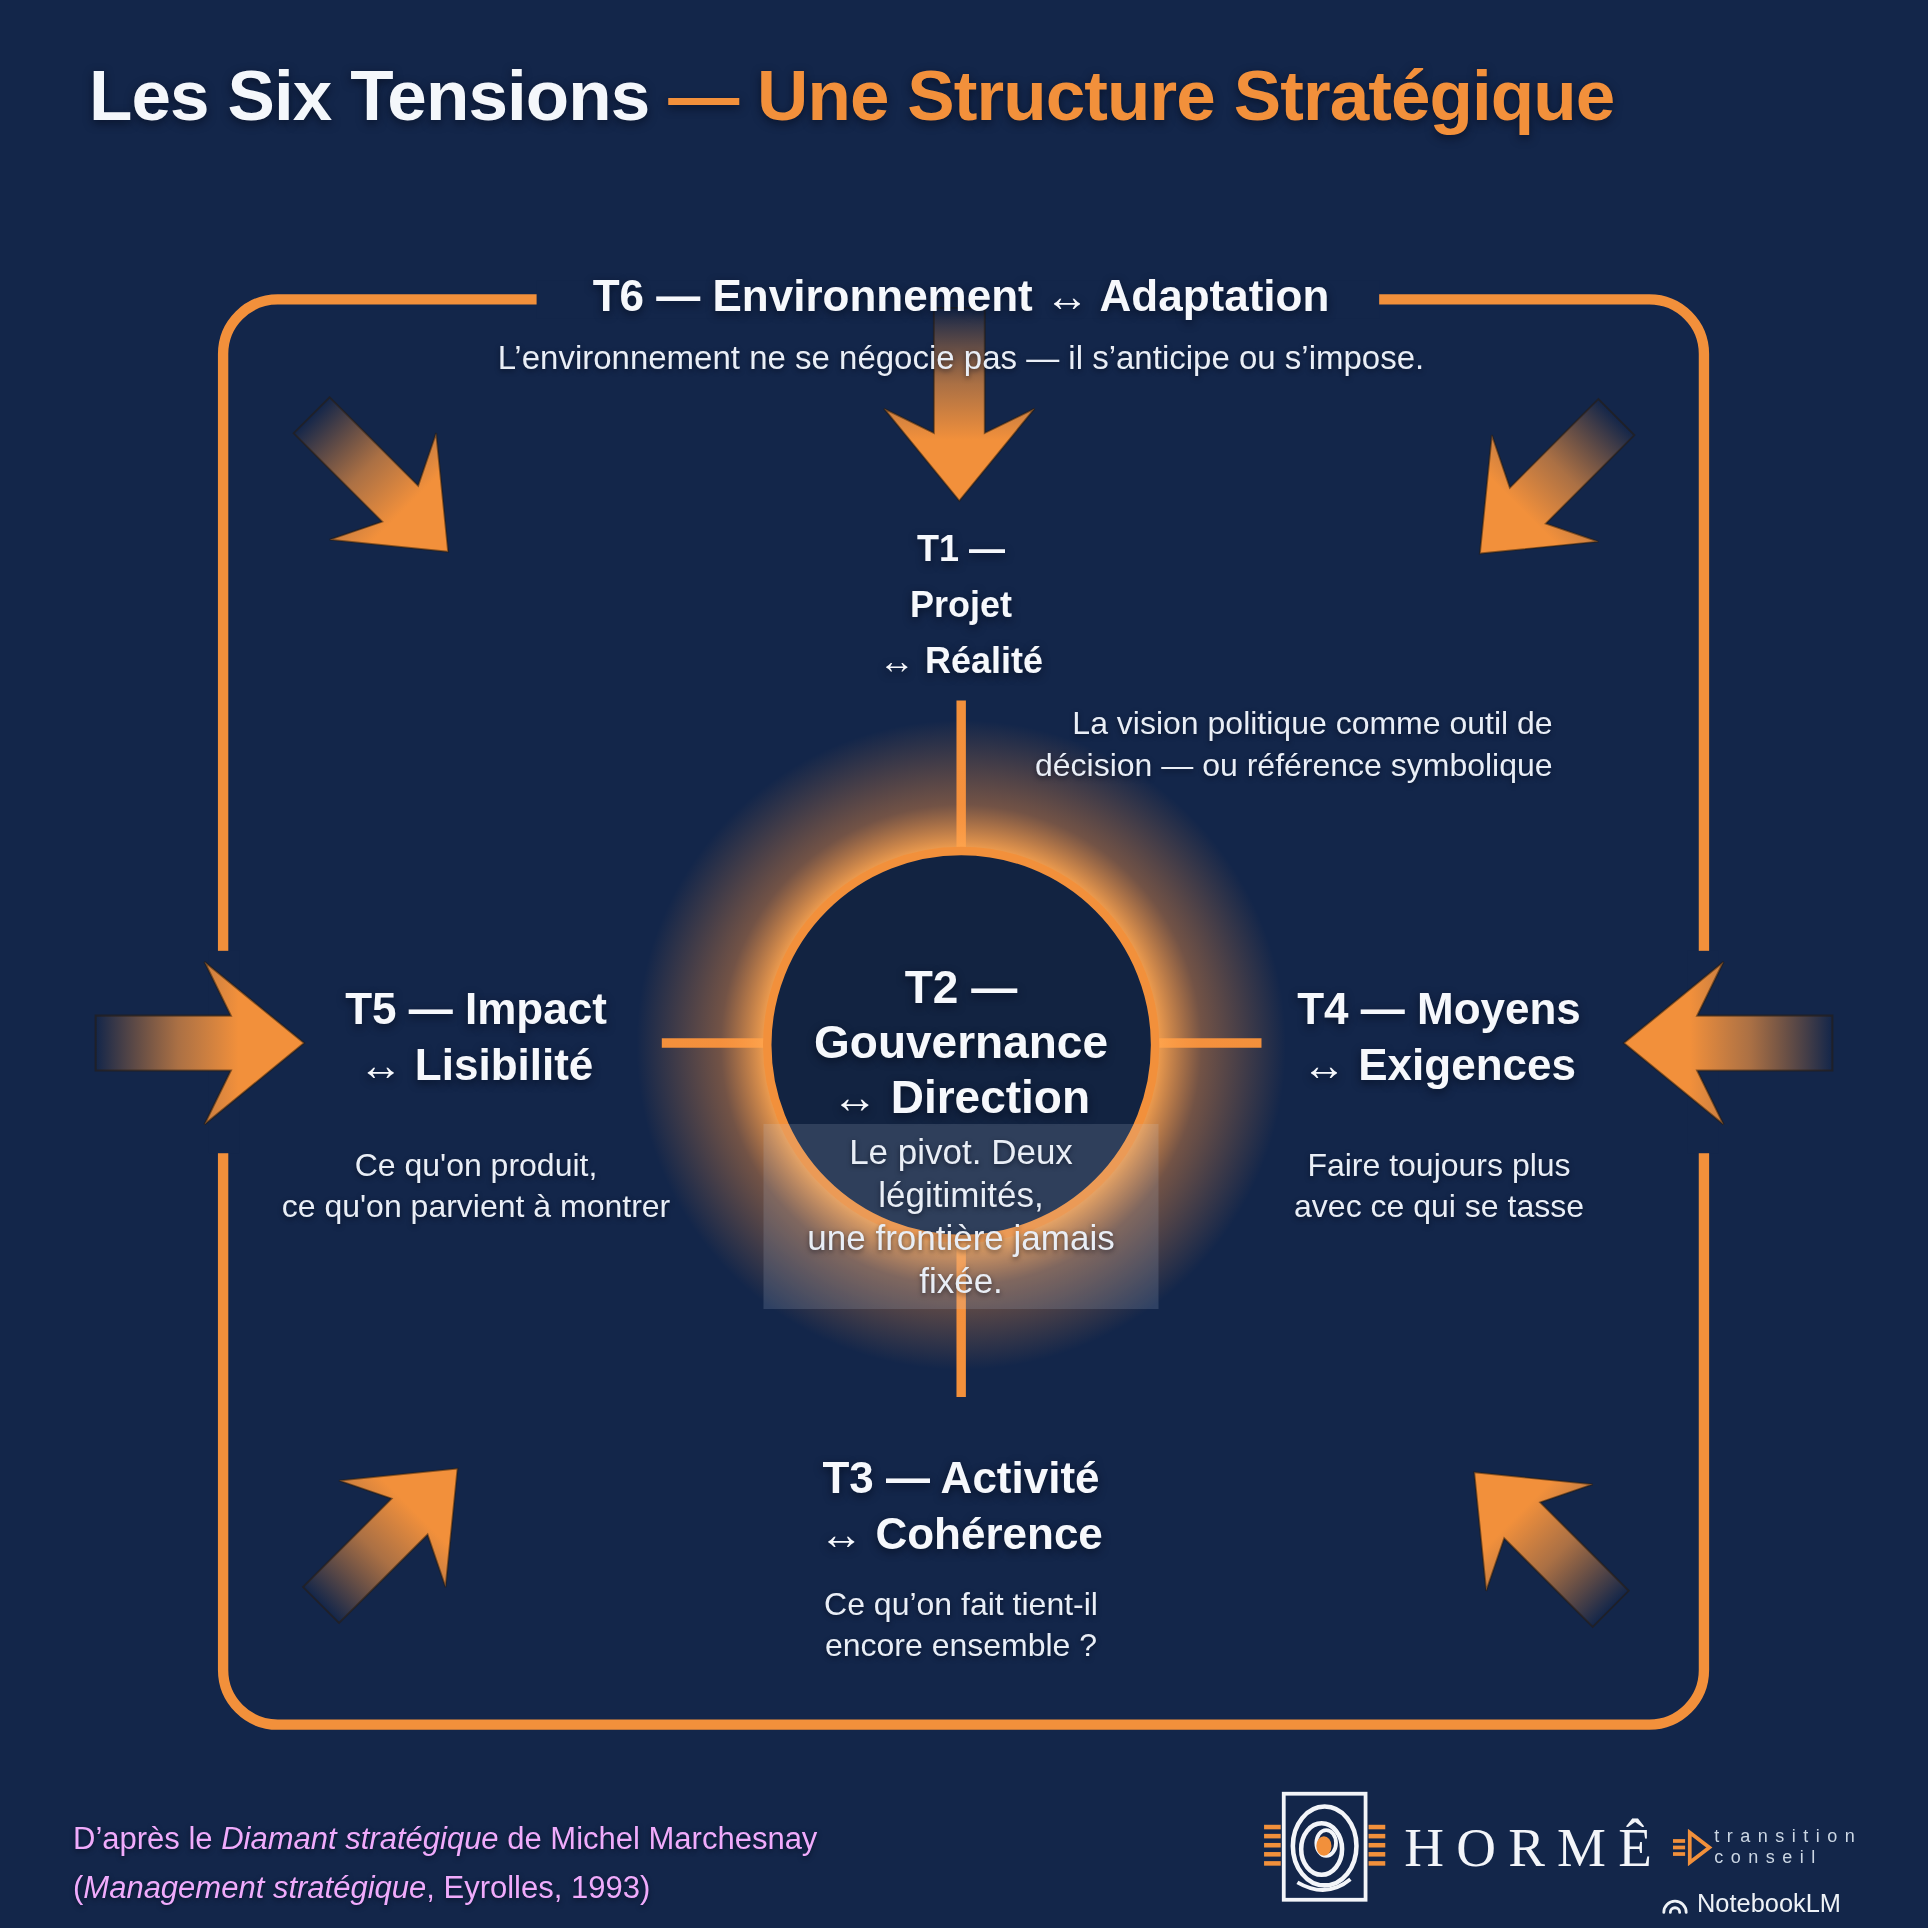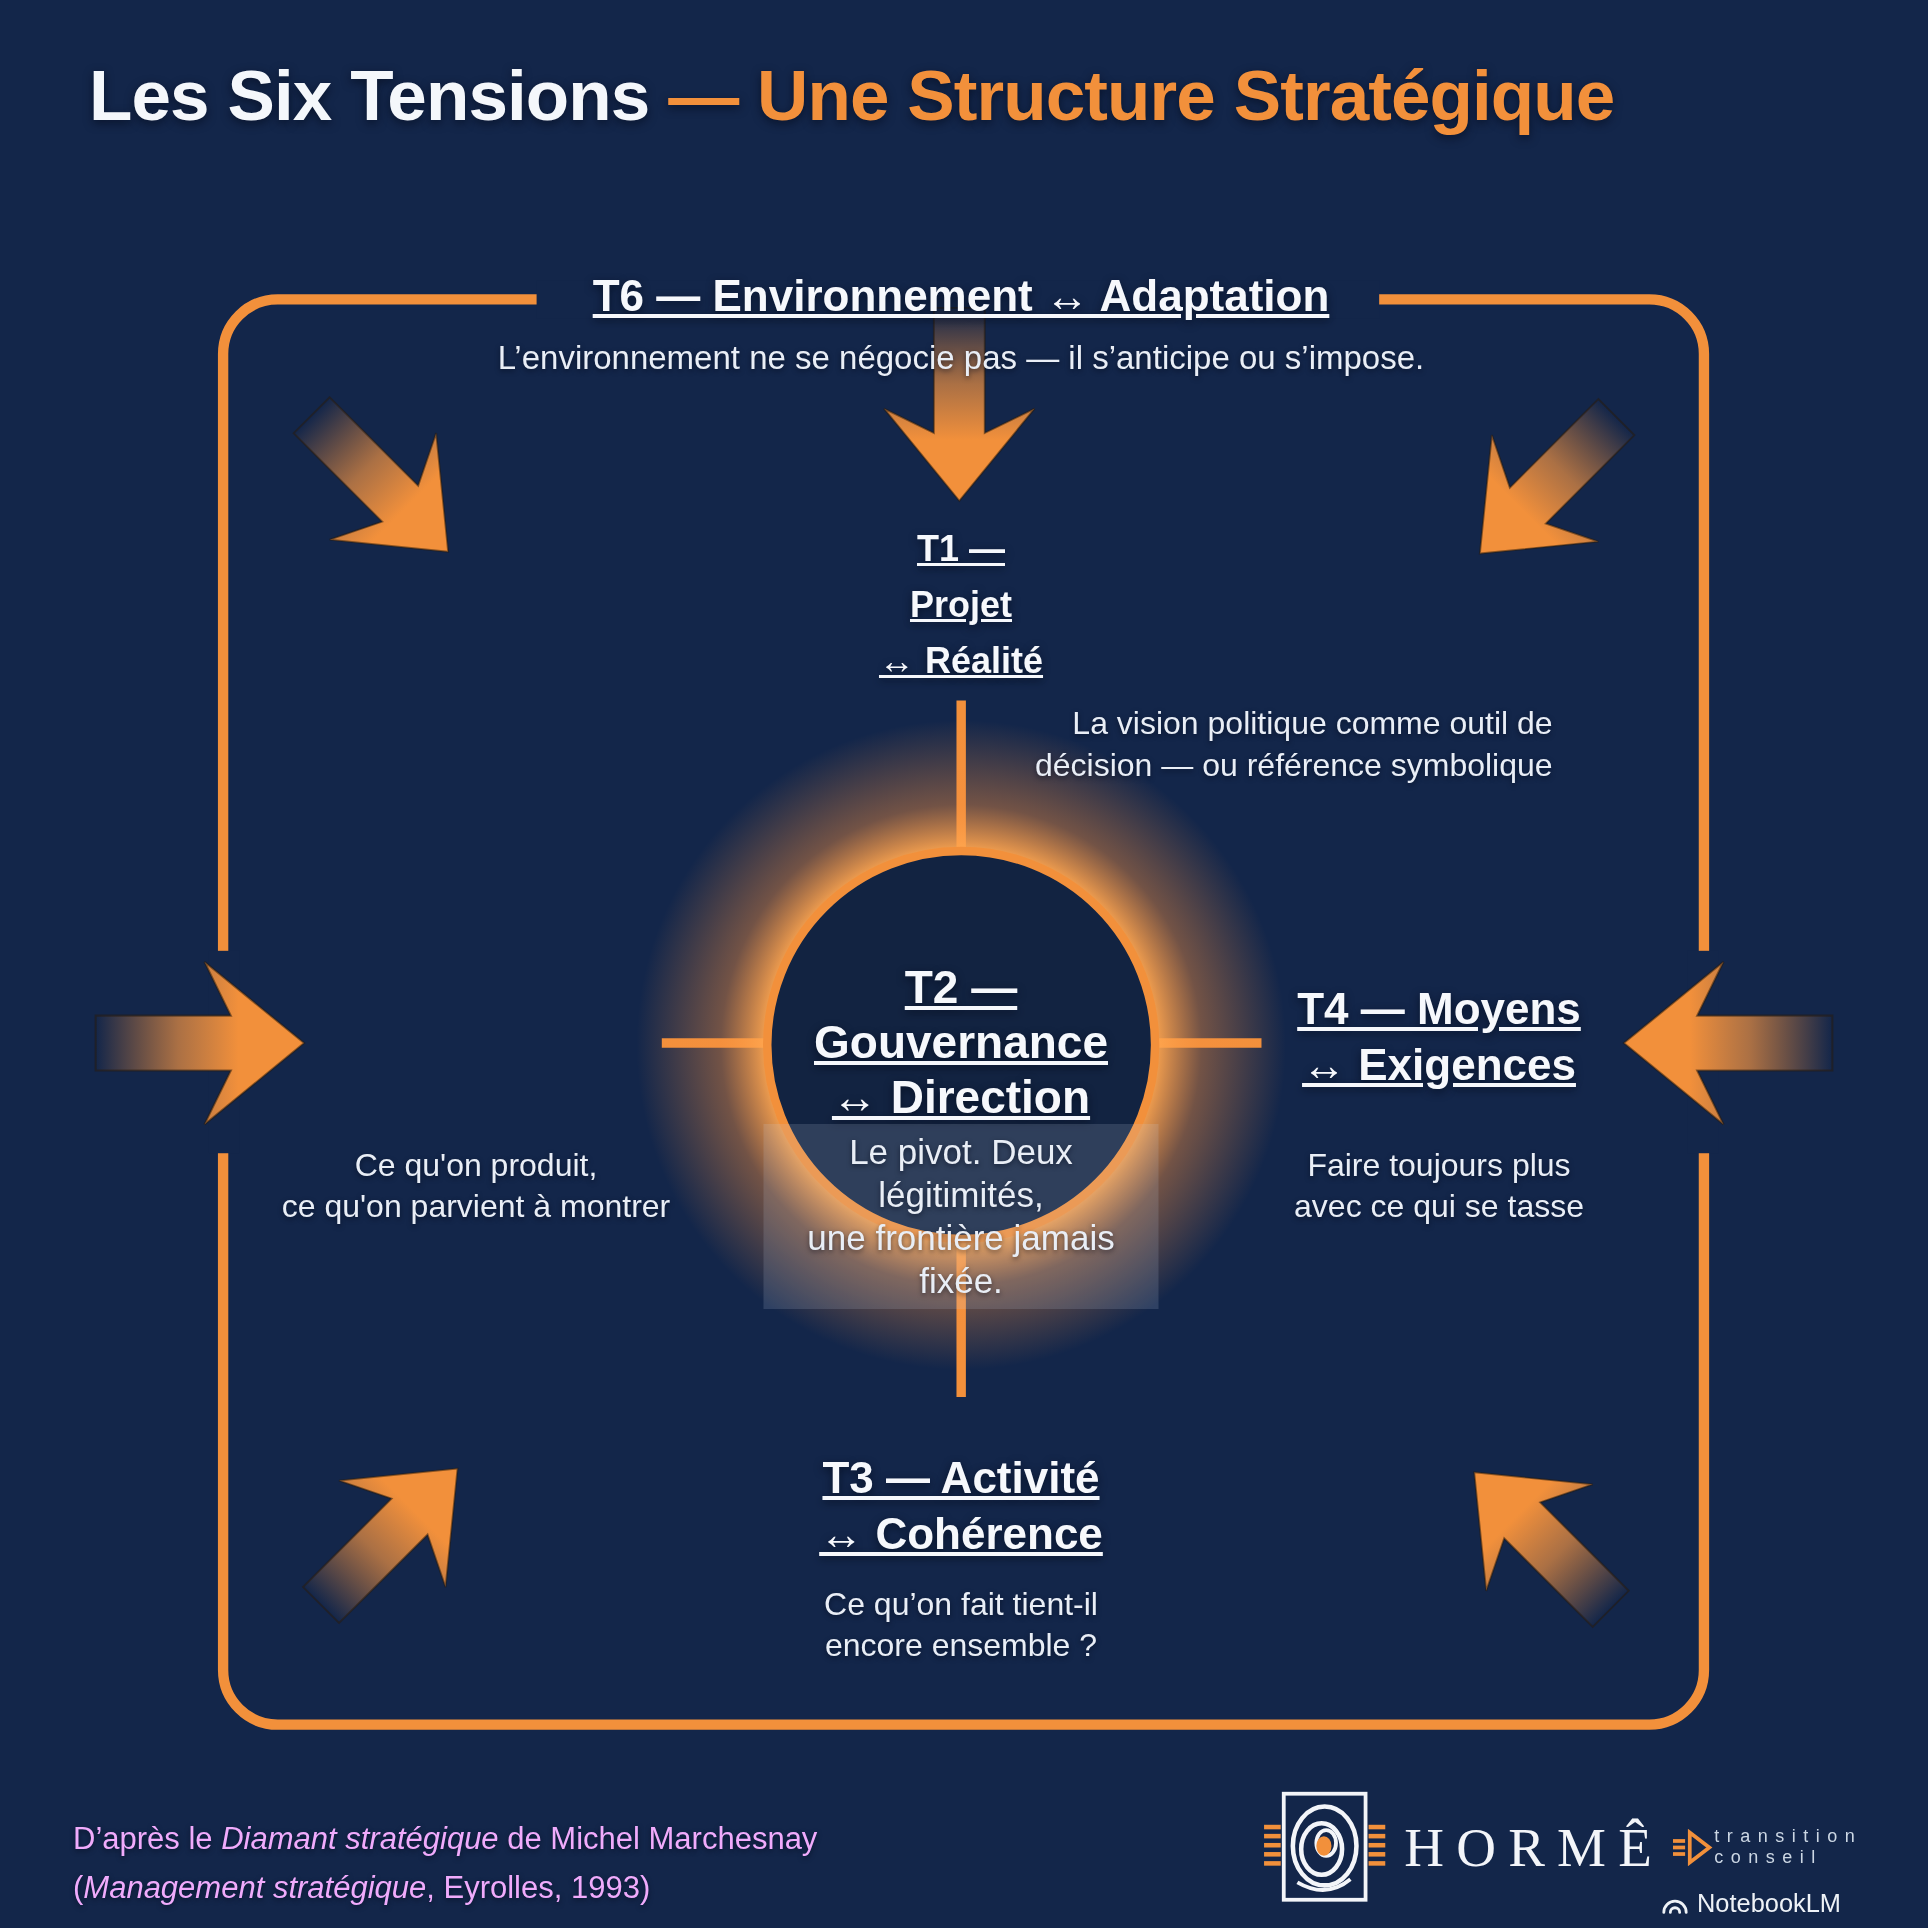--- a/index.html
+++ b/index.html
@@ -1,21 +1,21 @@
 <!DOCTYPE html>
 <html style="--accent: #f2903b;font-size:15px"><head>
 <meta charset="utf-8">
 <style>
   html,body{margin:0;padding:0;background:#13264a;}
   #canvas{position:relative;width:1856px;height:1928px;background:#13264a;overflow:hidden;
           font-family:"Liberation Sans",sans-serif;color:#f4f7fb;}
   #diagram-svg{position:absolute;left:0;top:0;z-index:1;}
   .txt{position:absolute;z-index:3;}
   .centered{transform:translateX(-50%);text-align:center;}
-  .heading{font-weight:bold;color:#f6f8fc;text-shadow:0 2.8px 8.5px rgba(3,9,24,.65);text-decoration:underline;}
+  .heading{font-weight:bold;color:#f6f8fc;text-shadow:0 2.8px 8.5px rgba(3,9,24,.65);}
   .sub{color:#e9eef6;text-shadow:0 1.9px 5.6px rgba(3,9,24,.55);}
 
   #page-title{left:89px;top:55px;font-size:71px;font-weight:bold;letter-spacing:-0.9px;white-space:nowrap;
               text-shadow:0 2.8px 9.4px rgba(3,9,24,.6);}
   #page-title .accent{color:var(--accent,#f2903b);}
 
   .t6-heading{left:961px;top:271px;font-size:44px;white-space:nowrap;}
   .t6-sub{left:961px;top:339px;font-size:33px;white-space:nowrap;}
 
   .t1-heading{left:961px;top:521px;font-size:36px;line-height:56px;}
@@ -117,20 +117,24 @@
   <div class="txt centered heading t2-heading">
     <div>T2 —</div>
     <div>Gouvernance</div>
     <div>↔ Direction</div>
   </div>
   <div class="txt centered sub t2-caption">
     <div>Le pivot. Deux légitimités,</div>
     <div>une frontière jamais fixée.</div>
   </div>
 
+  <div class="txt centered heading t5-heading">
+    <div>T5 — Impact</div>
+    <div>↔ Lisibilité</div>
+  </div>
   <div class="txt centered sub t5-sub">
     <div>Ce qu'on produit,</div>
     <div>ce qu'on parvient à montrer</div>
   </div>
 
   <div class="txt centered heading t4-heading">
     <div>T4 — Moyens</div>
     <div>↔ Exigences</div>
   </div>
   <div class="txt centered sub t4-sub">

